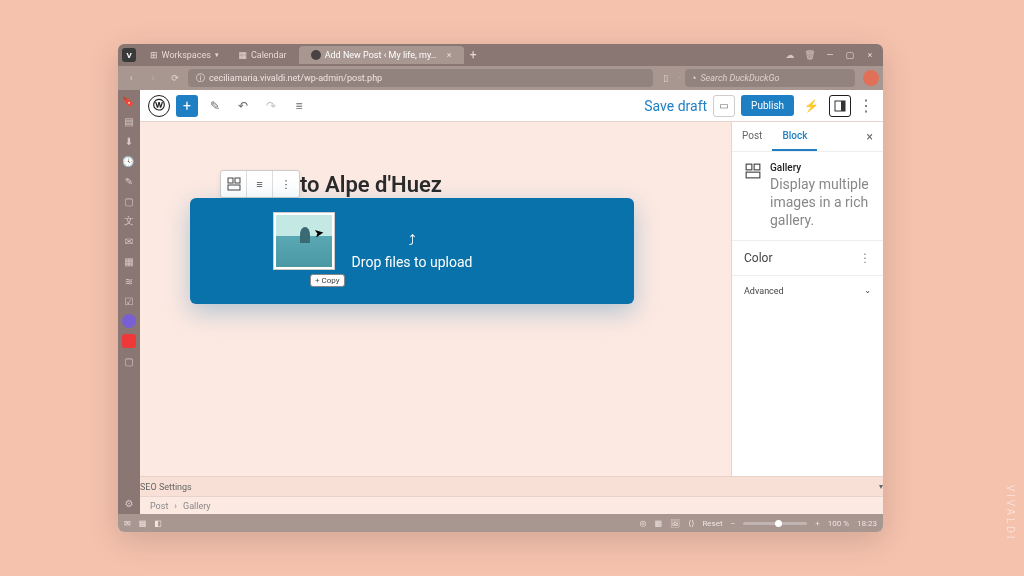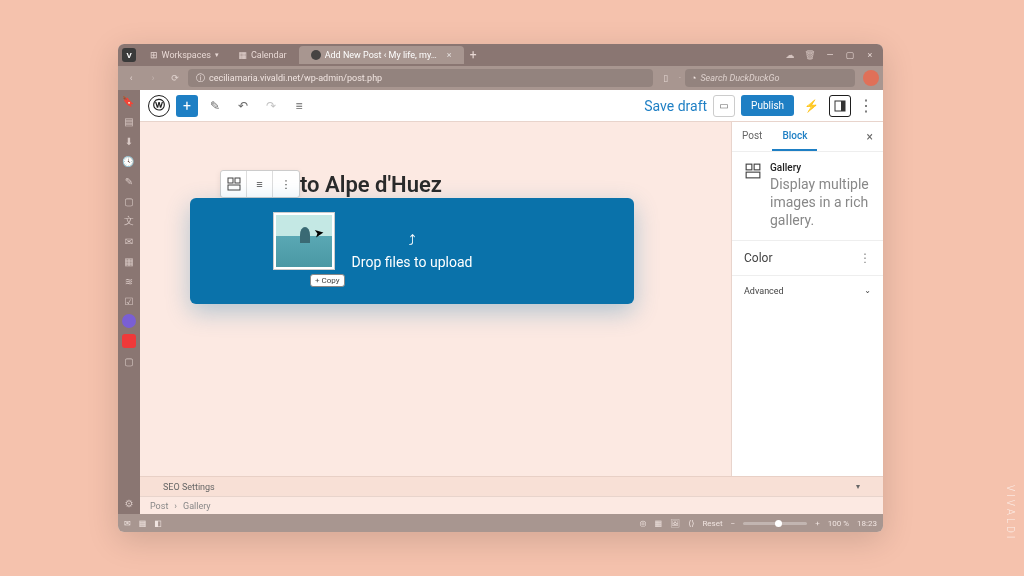--- a/index.html
+++ b/index.html
@@ -46,21 +46,21 @@
 .post-title { position: absolute; top: 50px; left: 160px; font-size: 22px; font-weight: 600; color: #2a2a2a; }
 .dropzone { position: absolute; top: 76px; left: 50px; width: 444px; height: 106px; background: #0a72aa; border-radius: 6px; box-shadow: 0 8px 24px rgba(10,114,170,.3); display: flex; align-items: center; justify-content: center; z-index: 5; }
 .drop-content { text-align: center; color: #fff; }
 .upload-ico { font-size: 14px; margin-bottom: 6px; }
 .drop-text { font-size: 14px; }
 .drag-thumb { position: absolute; top: 90px; left: 133px; width: 62px; height: 58px; background: #fff; border: 1px solid #ccc; z-index: 6; padding: 2px; }
 .thumb-img { width: 100%; height: 100%; background: linear-gradient(180deg, #c4e8e4 0%, #c4e8e4 40%, #5aa8b4 40%, #4a98a4 100%); position: relative; }
 .thumb-figure { position: absolute; top: 24%; left: 42%; width: 10px; height: 16px; background: #3a6a74; border-radius: 50% 50% 0 0; }
 .cursor { position: absolute; top: 104px; left: 174px; z-index: 7; font-size: 12px; color: #000; transform: rotate(-10deg); }
 .copy-badge { position: absolute; top: 152px; left: 170px; background: #fff; border: 1px solid #888; border-radius: 3px; font-size: 8px; padding: 1px 4px; z-index: 7; color: #444; }
-.seo-bar { height: 20px; background: #f8e0d6; border-top: 1px solid #e8d0c6; display: flex; align-items: center; padding: 0 23px; font-size: 9px; color: #666; }
+.seo-bar { height: 20px; background: #f8e0d6; border-top: 1px solid #e8d0c6; display: flex; align-items: center; padding: 0 0; font-size: 9px; color: #666; }
 .seo-chevron { margin-left: auto; font-size: 8px; }
 .breadcrumb-bar { height: 18px; background: #fce9e2; border-top: 1px solid #e8d4cc; display: flex; align-items: center; padding: 0 10px; font-size: 9px; color: #888; gap: 6px; }
 .sidebar { width: 152px; background: #fff; border-left: 1px solid #e8d4cc; display: flex; flex-direction: column; }
 .sb-tabs { display: flex; height: 30px; border-bottom: 1px solid #eee; font-size: 10px; align-items: stretch; }
 .sb-tab { padding: 8px 10px; color: #666; }
 .sb-tab.active { color: #1e7fc4; border-bottom: 2px solid #1e7fc4; font-weight: 500; }
 .sb-close { margin-left: auto; padding: 8px 10px; color: #666; font-size: 12px; }
 .sb-section { padding: 10px 12px; border-bottom: 1px solid #eee; }
 .sb-block-head { display: flex; gap: 8px; align-items: flex-start; }
 .sb-gallery-ico { width: 18px; height: 18px; display: flex; align-items: center; justify-content: center; color: #444; font-size: 12px; flex-shrink: 0; }

